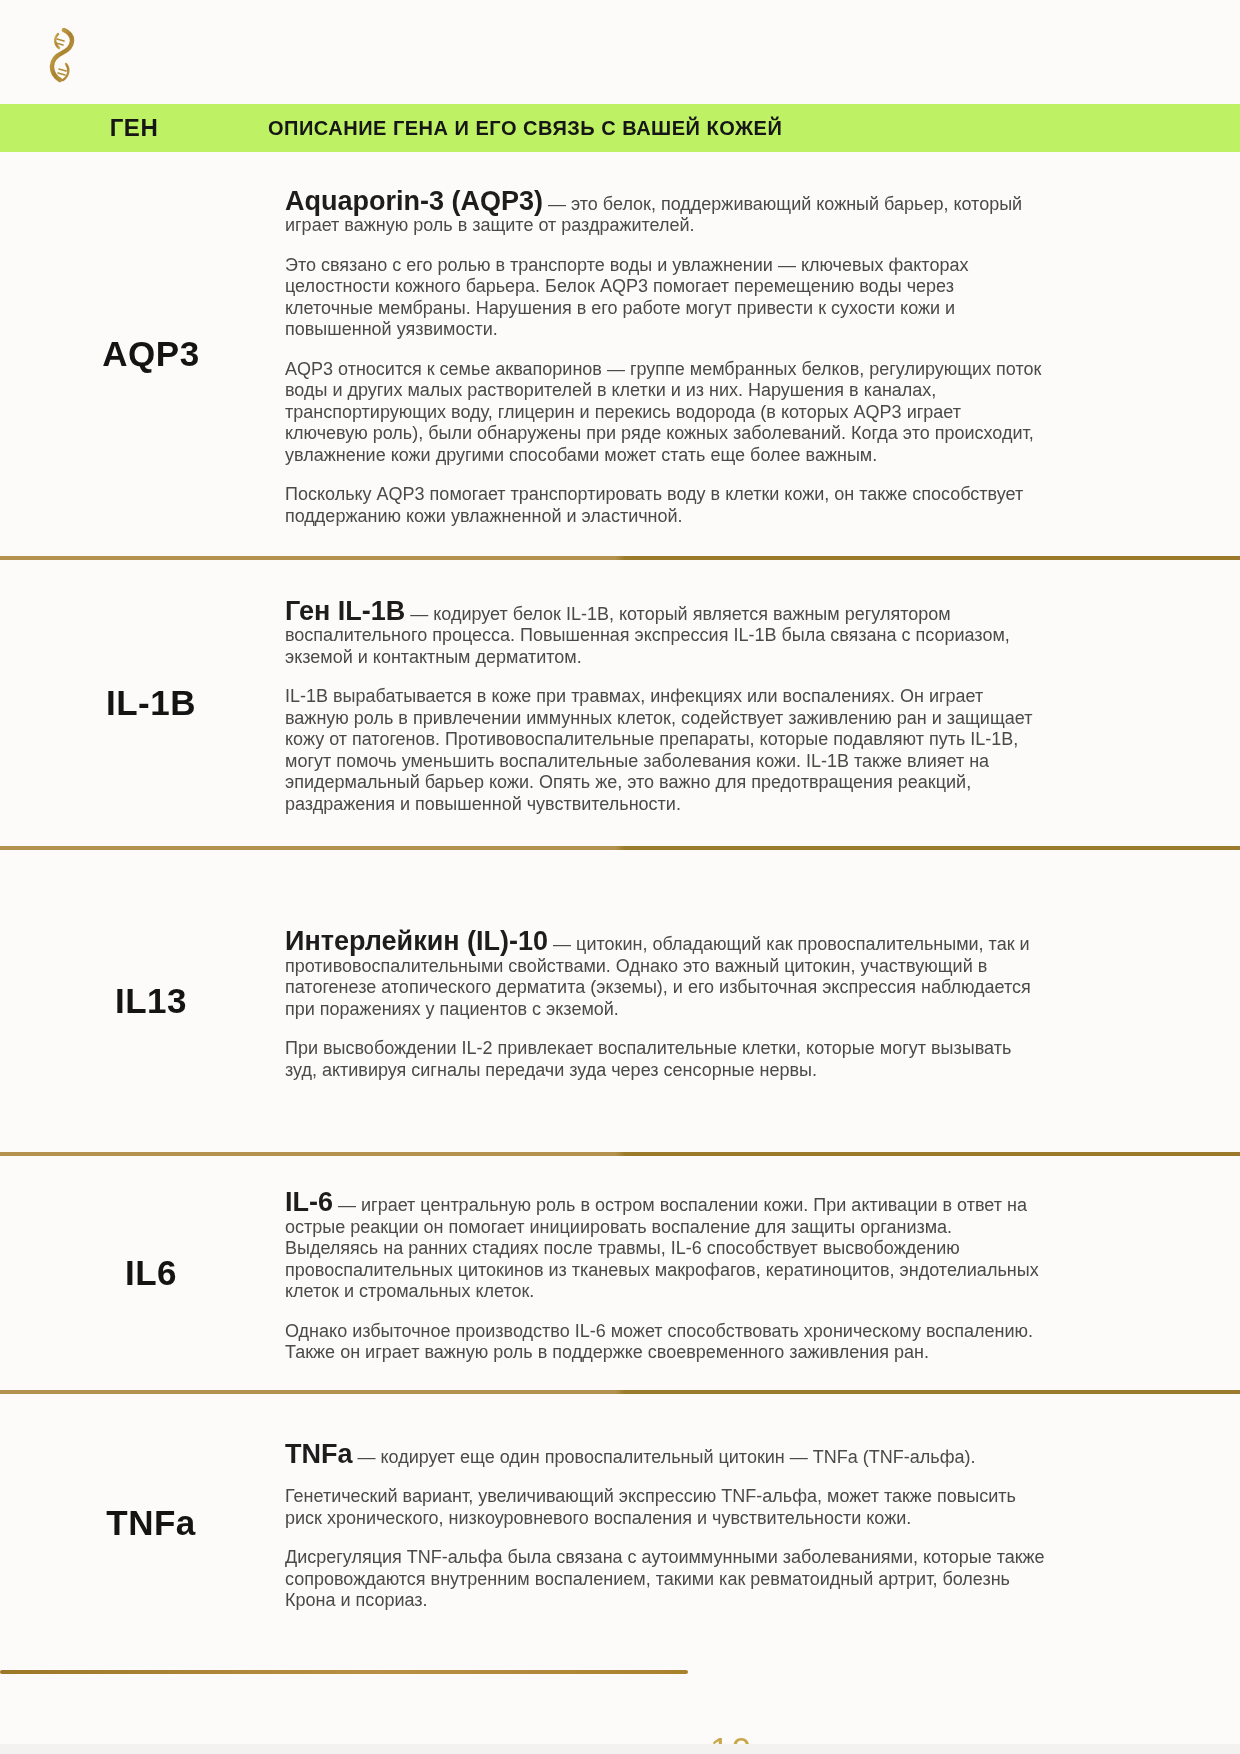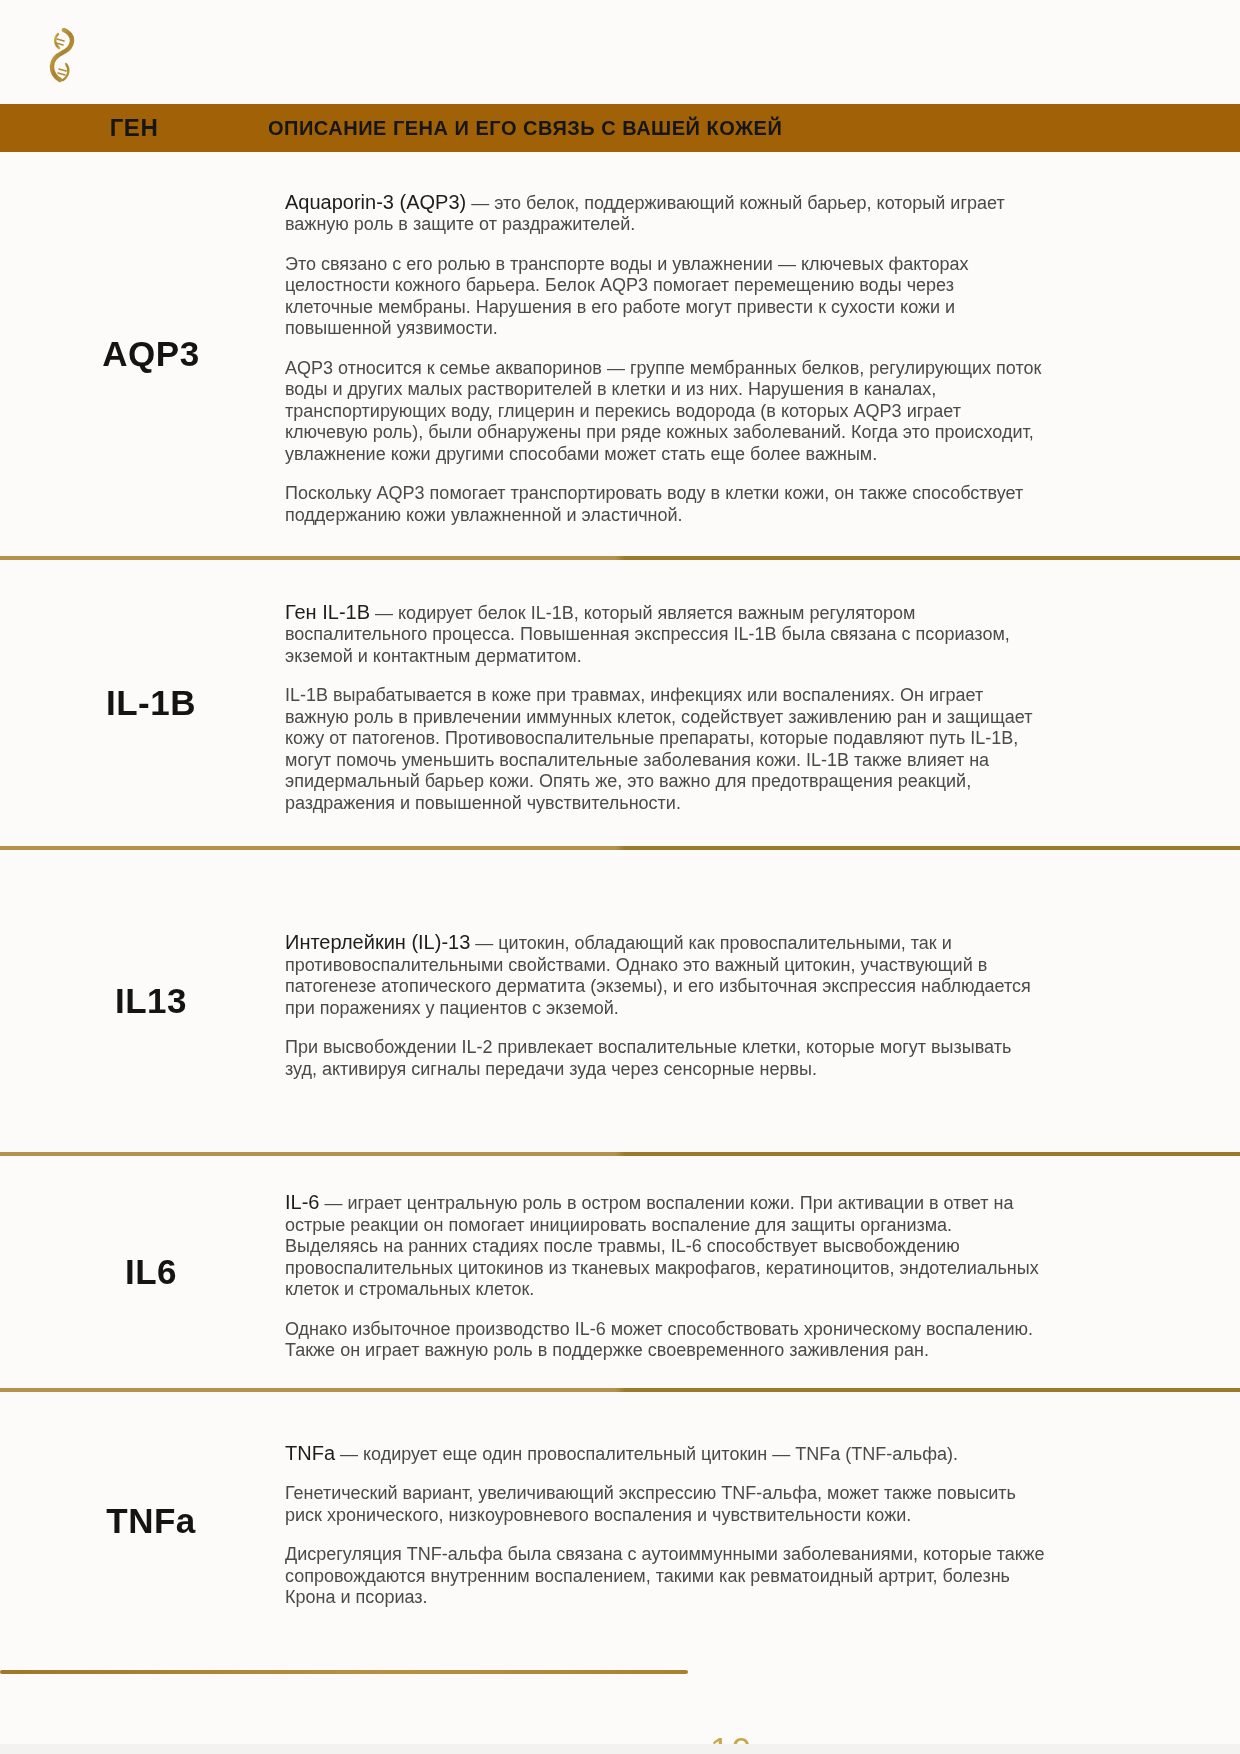--- a/index.html
+++ b/index.html
@@ -9,21 +9,21 @@
     font-family:"Liberation Sans", sans-serif;
     position:relative;
     overflow:hidden;
     color:#474747;
   }
   .logo-wrap{
     position:absolute;left:44px;top:28px;width:34px;height:58px;
   }
   .table-header{
     position:absolute;left:0;top:104px;width:1240px;height:48px;
-    background:#a16207;
+    background:#bef264;
     display:flex;align-items:center;
   }
   .col-gene-h{
     width:268px;text-align:center;
     font-size:24px;font-weight:bold;color:#161616;letter-spacing:0.5px;
   }
   .col-desc-h{
     font-size:20px;font-weight:bold;color:#161616;letter-spacing:0.5px;
   }
   #rows{position:absolute;left:0;top:152px;width:1240px;}
@@ -52,21 +52,21 @@
     padding:36px 40px 26px 0;
     max-width:760px;
     display:flex;flex-direction:column;justify-content:center;
   }
   .desc-cell p{
     margin:0 0 18px 0;
     font-size:18px;line-height:21.5px;color:#4a4a4a;
   }
   .desc-cell p:last-child{margin-bottom:0;}
   .desc-cell b{
-    font-size:20px;color:#1d1d1d;font-weight:normal;
+    font-size:27px;color:#1d1d1d;font-weight:bold;
   }
   .footer-line{
     position:absolute;left:0;top:1670px;width:688px;height:4px;
     background:linear-gradient(90deg,#9d7827 0%,#b89045 55%,#a9822f 100%);
     border-radius:2px;
   }
   .page-number{
     position:absolute;left:710px;top:1730px;
     font-size:35px;color:#c9a84c;letter-spacing:2px;font-weight:normal;
   }
@@ -120,21 +120,21 @@
         <p><b>Ген IL-1B</b> — кодирует белок IL-1B, который является важным регулятором воспалительного процесса. Повышенная экспрессия IL-1B была связана с псориазом, экземой и контактным дерматитом.</p>
         <p>IL-1B вырабатывается в коже при травмах, инфекциях или воспалениях. Он играет важную роль в привлечении иммунных клеток, содействует заживлению ран и защищает кожу от патогенов. Противовоспалительные препараты, которые подавляют путь IL-1B, могут помочь уменьшить воспалительные заболевания кожи. IL-1B также влияет на эпидермальный барьер кожи. Опять же, это важно для предотвращения реакций, раздражения и повышенной чувствительности.</p>
       </div>
   </section>
 
   <section class="row row-3">
     <div class="gene-cell">
       <div class="gene-name">IL13</div>
     </div>
     <div class="desc-cell">
-        <p><b>Интерлейкин (IL)-13</b> — цитокин, обладающий как провоспалительными, так и противовоспалительными свойствами. Однако это важный цитокин, участвующий в патогенезе атопического дерматита (экземы), и его избыточная экспрессия наблюдается при поражениях у пациентов с экземой.</p>
+        <p><b>Интерлейкин (IL)-10</b> — цитокин, обладающий как провоспалительными, так и противовоспалительными свойствами. Однако это важный цитокин, участвующий в патогенезе атопического дерматита (экземы), и его избыточная экспрессия наблюдается при поражениях у пациентов с экземой.</p>
         <p>При высвобождении IL-2 привлекает воспалительные клетки, которые могут вызывать зуд, активируя сигналы передачи зуда через сенсорные нервы.</p>
       </div>
   </section>
 
   <section class="row row-4">
     <div class="gene-cell">
       <div class="gene-name">IL6</div>
     </div>
     <div class="desc-cell">
         <p><b>IL-6</b> — играет центральную роль в остром воспалении кожи. При активации в ответ на острые реакции он помогает инициировать воспаление для защиты организма. Выделяясь на ранних стадиях после травмы, IL-6 способствует высвобождению провоспалительных цитокинов из тканевых макрофагов, кератиноцитов, эндотелиальных клеток и стромальных клеток.</p>

